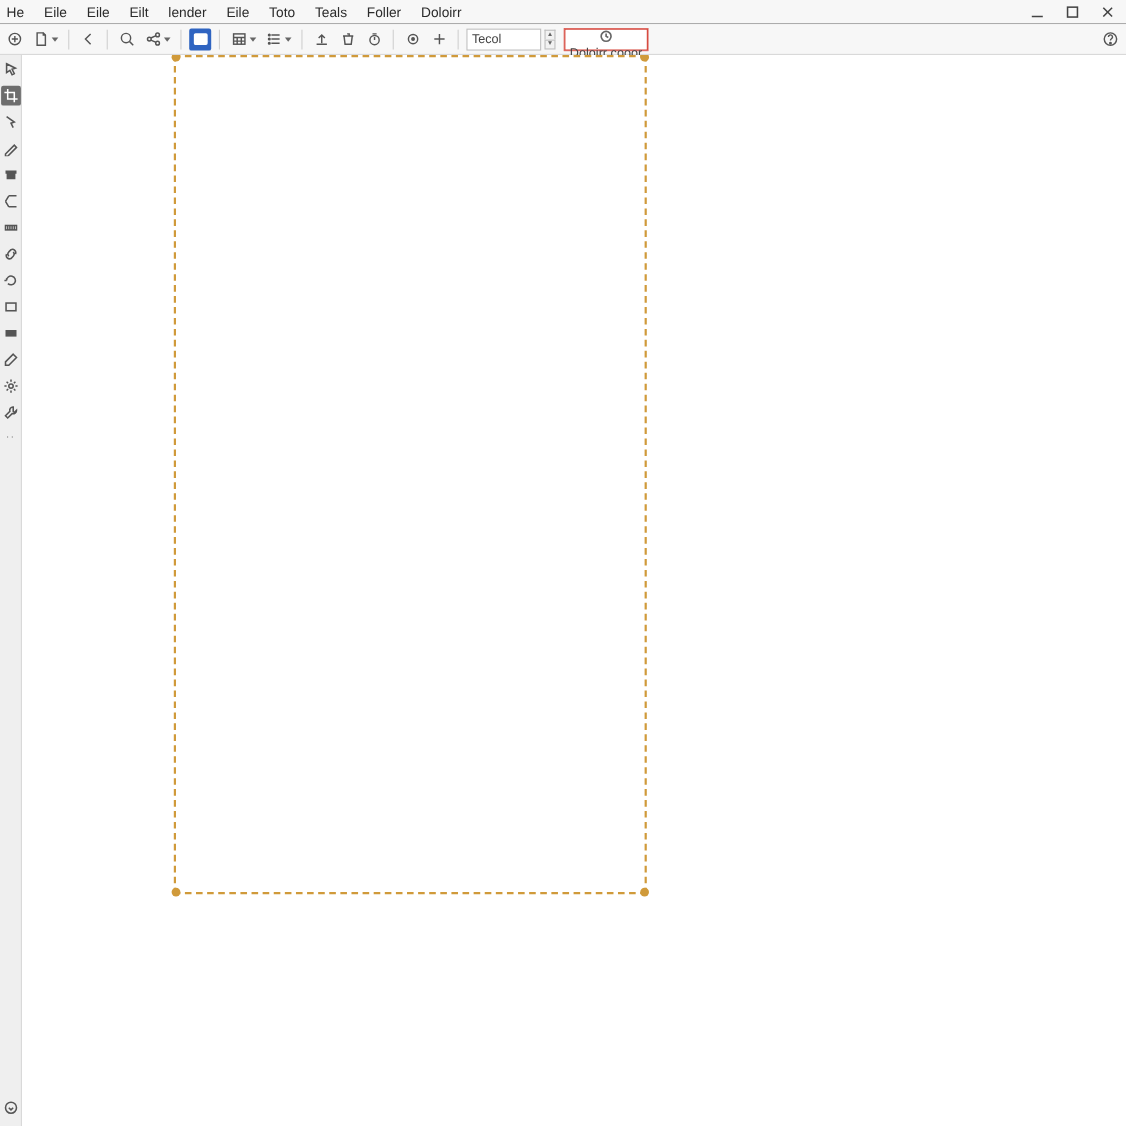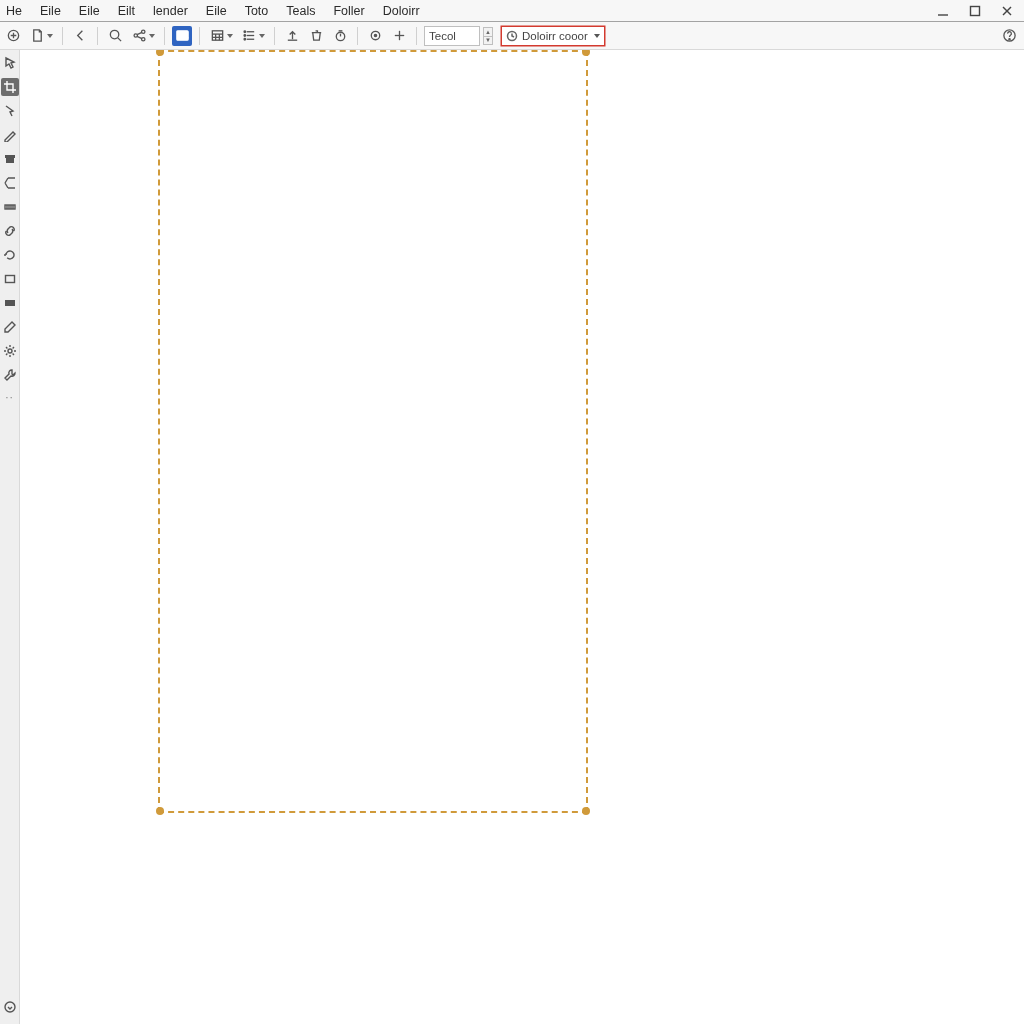--- a/index.html
+++ b/index.html
@@ -45,21 +45,21 @@
   .tbtn svg { width: 15px; height: 15px; stroke: #555; stroke-width: 1.4; fill: none; }
   .tbtn.active { background: #2f64c1; }
   .tbtn.active svg { stroke: #fff; fill:#fff; }
   .tbtn .dd-caret {
     position: absolute; right: -6px; top: 8px;
     width:0;height:0;border-left:3px solid transparent;border-right:3px solid transparent;border-top:4px solid #666;
   }
   .tbtn.has-dd { margin-right: 8px; }
   .tsep { width: 1px; height: 18px; background: #d0d0d0; margin: 0 3px; }
   .tinput {
-    width: 56px; height: 20px;
+    width: 68px; height: 20px;
     border: 1px solid #bfbfbf;
     background: #fff;
     font-size: 11.5px;
     padding: 1px 4px;
     color: #444;
   }
   .spin-col { display:flex; flex-direction:column; margin-left:-1px;}
   .spin-col .sp { width:10px;height:9px;border:1px solid #bfbfbf;background:#f2f2f2;display:flex;align-items:center;justify-content:center;font-size:6px;color:#666;line-height:1;}
   .spin-col .sp:first-child{border-bottom:none;}
   .combo {
@@ -262,21 +262,21 @@
       </svg>
     </div>
   <div class="tsep"></div>
 
   <input class="tinput" value="Tecol" style="">
   <div class="spin-col">
     <div class="sp">▲</div>
     <div class="sp">▼</div>
   </div>
 
-  <div class="combo" style="margin-left:4px;">
+  <div class="combo" style="margin-left:4px;flex-direction:column;">
     <span class="c-icon"><svg viewBox="0 0 12 12">
           <circle cx="6" cy="6" r="4.5"></circle>
           <path d="M6 3.5V6l2 1"></path>
         </svg></span>
     <span>Doloirr cooor</span>
     <span class="c-caret"></span>
   </div>
 
   <div class="right-spacer"></div>
   <div class="tbtn help-btn">

